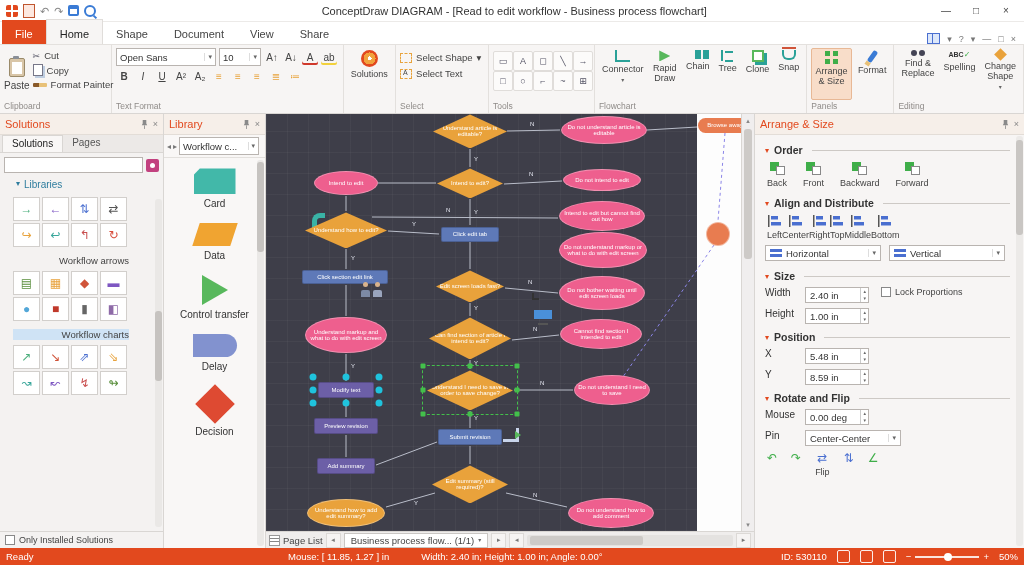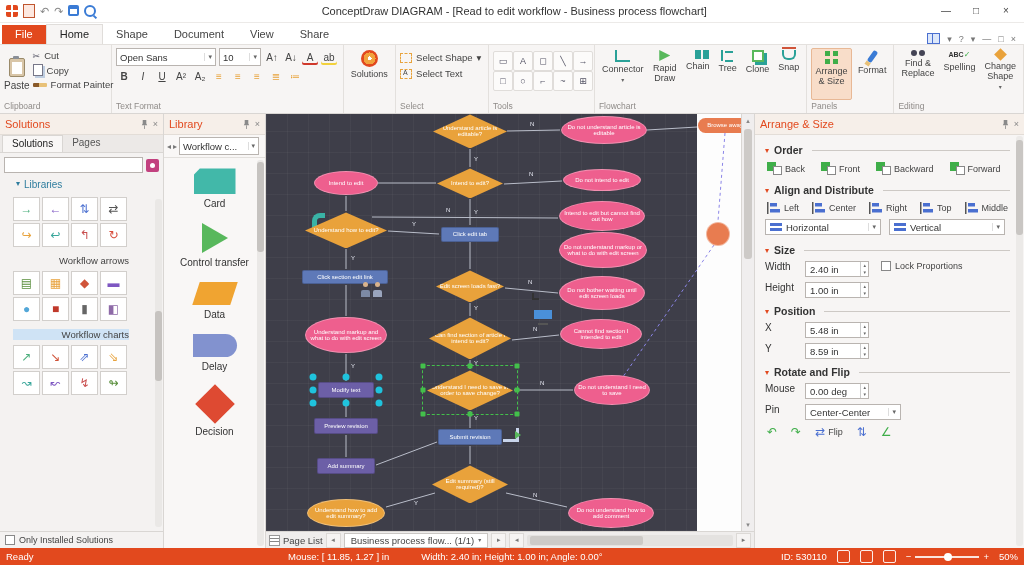--- a/index.html
+++ b/index.html
@@ -13,21 +13,21 @@
   .ic-doc{width:10px;height:12px;border:1px solid #c0552e;background:#fde8e0}
   .ic-save{width:11px;height:11px;background:#3a7bd5;border-radius:2px;position:relative}
   .ic-save::after{content:"";position:absolute;left:2px;top:4px;width:7px;height:5px;background:#fff}
   .ic-mag{width:8px;height:8px;border:2px solid #3a7bd5;border-radius:50%;position:relative}
   .ic-mag::after{content:"";position:absolute;right:-3px;bottom:-3px;width:4px;height:2px;background:#3a7bd5;transform:rotate(45deg)}
   .tb-title{flex:1;text-align:center;font-size:11px;color:#333;white-space:nowrap;overflow:hidden}
   .winbtns{display:flex;gap:2px}
   .winbtns span{width:28px;text-align:center;font-size:10px;color:#444;line-height:18px}
   
   .tabrow{height:22px;background:#fff;display:flex;align-items:flex-end;padding-left:2px;border-bottom:1px solid #e4e1de}
-  .tab{padding:3px 13px 4px;font-size:11px;color:#444}
+  .tab{padding:8px 13px 4px;font-size:11px;color:#444}
   .tab.file{background:#e2491e;color:#fff}
   .tab.sel{background:#f7f5f4;border:1px solid #e0ddda;border-bottom:none;color:#222}
   .tabrow-right{margin-left:auto;display:flex;align-items:center;gap:7px;padding-right:8px;color:#777;font-size:9px}
   .ic-panes{width:11px;height:9px;border:1px solid #4a6fd0;background:linear-gradient(#4a6fd0,#4a6fd0) 4px 0/1px 9px no-repeat,#dce7fa}
   
   .ribbon{height:70px;background:#f7f5f4;display:flex;border-bottom:1px solid #d9d6d3}
   .rgroup{display:flex;flex-direction:column;border-right:1px solid #e3e0dd;padding:3px 4px 0;box-sizing:border-box}
   .rgroup-label{margin-top:auto;text-align:left;font-size:8.5px;color:#8f8b88;padding:1px 0 2px;white-space:nowrap}
   .rgroup-body{display:flex;gap:3px;flex:1;min-height:0}
   .w-clip{width:112px}.w-text{width:240px}.w-sol{width:54px}.w-sel{width:96px}.w-tools{width:106px}.w-fc{width:220px}.w-pan{width:90px}.w-edit{flex:1}
@@ -162,25 +162,25 @@
   .pb-tab .dda{font-size:6px;color:#666}
   .hs-track{flex:1;height:11px;background:#e4e2e0;position:relative;border-radius:2px}
   .hs-thumb{position:absolute;left:3px;top:1px;height:9px;width:55%;background:#cdcac7;border-radius:2px}
   
   .arrange{width:270px;background:#f7f5f4;border-left:1px solid #d9d6d3;position:relative;display:flex;flex-direction:column;box-sizing:border-box;overflow:hidden}
   .arr-body{padding:2px 14px 0 10px;overflow:hidden}
   .sec-head{display:flex;align-items:center;gap:5px;font-size:10.5px;font-weight:bold;color:#333;margin:7px 0 5px}
   .sec-head .tri{color:#e2491e;font-size:8px}
   .sec-head::after{content:"";flex:1;border-top:1px solid #cdc9c5;margin-left:4px}
   .ord-row{display:flex;gap:16px;padding:1px 2px 2px}
-  .mini-item{display:flex;flex-direction:row;align-items:center;gap:3px;font-size:9px;color:#444}
+  .mini-item{display:flex;flex-direction:column;align-items:center;gap:3px;font-size:9px;color:#444}
   .ord-ic{position:relative;width:15px;height:13px}
   .ord-ic::before{content:"";position:absolute;left:0;top:0;width:9px;height:9px;background:#3fae49}
   .ord-ic::after{content:"";position:absolute;right:0;bottom:0;width:9px;height:9px;background:#fff;border:1px solid #888;box-sizing:border-box}
-  .al-row{display:flex;gap:13px;padding:1px 2px 4px}
+  .al-row{display:flex;padding:1px 2px 4px}
   .al-ic{width:14px;height:12px;background:linear-gradient(#555,#555) 0 0/1.5px 12px no-repeat,linear-gradient(#4a6fd0,#4a6fd0) 3px 1px/7px 3.5px no-repeat,linear-gradient(#4a6fd0,#4a6fd0) 3px 7px/10px 3.5px no-repeat}
   .dd-row{display:flex;gap:8px;padding:1px 0 2px}
   .dd{display:flex;align-items:center;border:1px solid #b9b4b0;background:#fff;height:16px;font-size:9.5px;padding:0 4px;gap:4px;width:116px;box-sizing:border-box;color:#333}
   .dd .dda{margin-left:auto;font-size:7px;color:#666;border-left:1px solid #ddd;padding-left:3px}
   .dd-ic{width:12px;height:10px;background:linear-gradient(#4a6fd0,#4a6fd0) 0 1px/12px 3px no-repeat,linear-gradient(#4a6fd0,#4a6fd0) 0 6px/12px 3px no-repeat}
   .frow{display:flex;align-items:flex-start;margin:5px 0;font-size:10px;color:#333}
   .flab{width:40px}
   .inp{width:64px;height:16px;border:1px solid #b9b4b0;background:#fff;display:flex;align-items:center;padding-left:4px;font-size:9.5px;box-sizing:border-box}
   .spin{display:flex;flex-direction:column;margin-left:auto;border-left:1px solid #ccc;height:100%;justify-content:center}
   .spin i{font-style:normal;font-size:5px;line-height:7px;padding:0 2px;color:#666}
@@ -499,26 +499,26 @@
       </div>
       <div class="lib-items" id="lib-items">
         <div class="lib-scroll">
             <i></i>
           </div>
       <div class="lib-item">
             <div class="lib-ic card"></div>
             <div class="lib-lb">Card</div>
           </div>
           <div class="lib-item">
+            <div class="lib-ic data"></div>
+            <div class="lib-lb">Data</div>
+          </div>
+          <div class="lib-item">
             <div class="lib-ic control-transfer"></div>
             <div class="lib-lb">Control transfer</div>
-          </div>
-          <div class="lib-item">
-            <div class="lib-ic data"></div>
-            <div class="lib-lb">Data</div>
           </div>
           <div class="lib-item">
             <div class="lib-ic delay"></div>
             <div class="lib-lb">Delay</div>
           </div>
           <div class="lib-item">
             <div class="lib-ic decision"></div>
             <div class="lib-lb">Decision</div>
           </div>
         </div>

